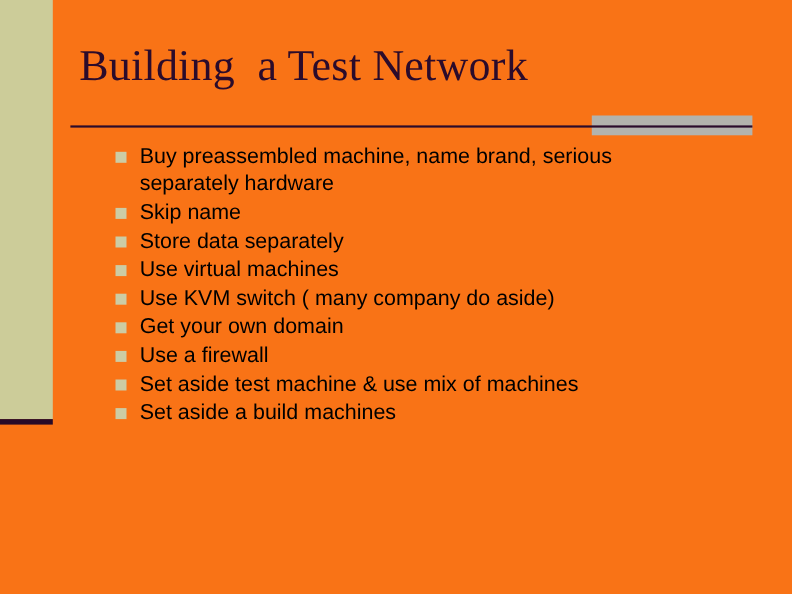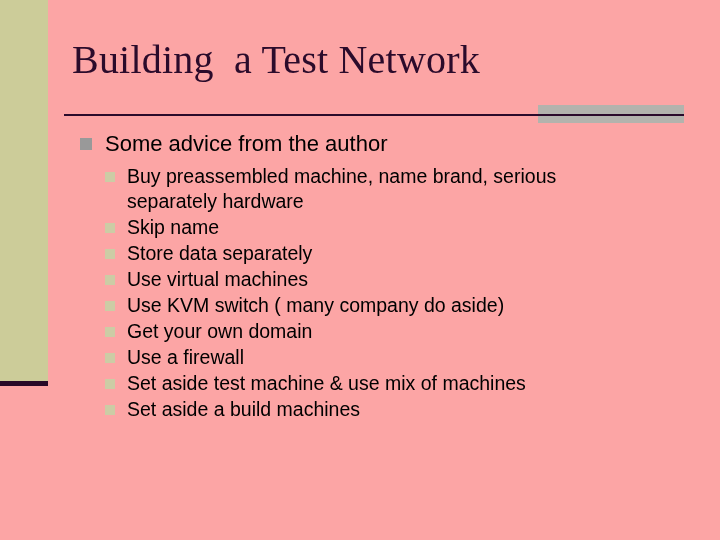--- a/index.html
+++ b/index.html
@@ -12,21 +12,21 @@
     height: 540px;
     background: #ffffdd;
     font-family: "Liberation Sans", sans-serif;
     overflow: hidden;
   }
 
   .slide {
     position: relative;
     width: 720px;
     height: 540px;
-    background: #fca5a5;
+    background: #f97316;
     overflow: hidden;
   }
 
   
   .sidebar {
     position: absolute;
     left: 0;
     top: 0;
     width: 48px;
     height: 381px;
@@ -132,24 +132,20 @@
   <div class="sidebar"></div>
   <div class="sidebar-foot"></div>
 
   <div class="title">Building  a Test Network</div>
 
   <div class="accent-bar"></div>
   <div class="rule"></div>
 
   <div class="body">
 
-    <div class="lvl1">
-      <span class="marker"></span>
-      <span class="text">Some advice from the author</span>
-    </div>
 
     <div class="sub-list">
 
       <div class="lvl2">
         <span class="marker"></span>
         <span class="text">Buy preassembled machine, name brand, serious separately hardware</span>
       </div>
 
       <div class="lvl2">
         <span class="marker"></span>

